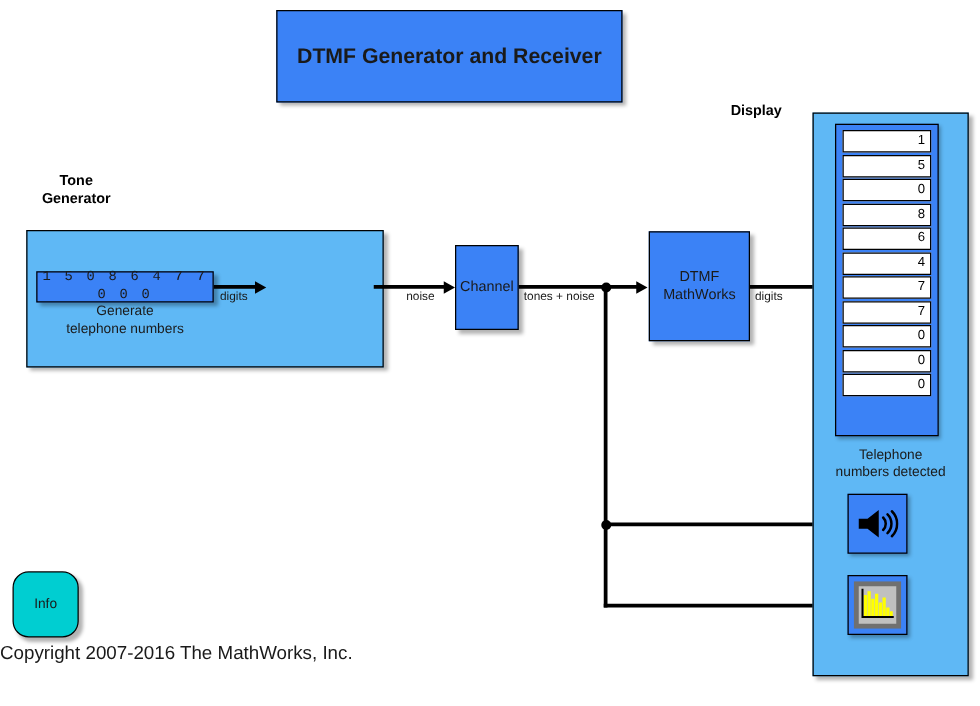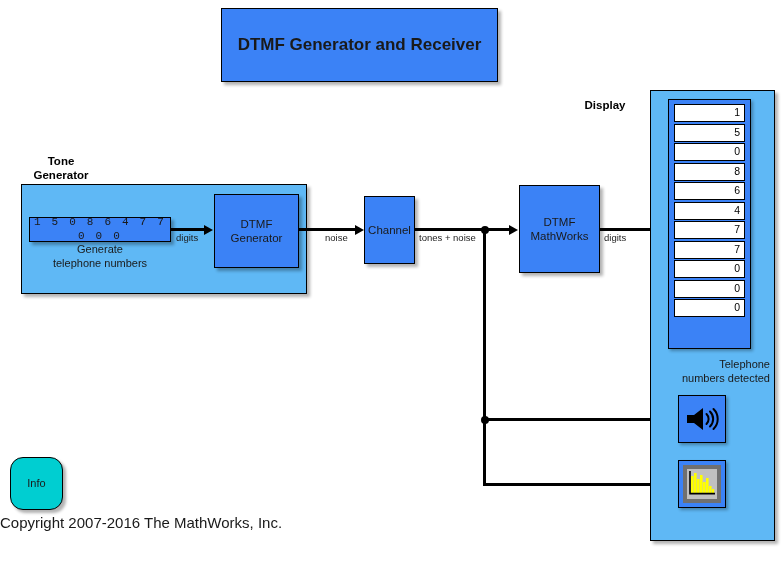--- a/index.html
+++ b/index.html
@@ -49,21 +49,20 @@
   }
 
   .panel-title {
     position: absolute;
     font-size: 11.5px;
     font-weight: bold;
     text-align: center;
     line-height: 1.25;
     color: #000000;
     white-space: pre-line;
-    margin-top: 16px;
   }
 
   .lbl {
     position: absolute;
     font-size: 9.5px;
     color: #1a1a1a;
     white-space: nowrap;
   }
 
   .caption {
@@ -144,21 +143,20 @@
     text-align: right;
     padding-right: 4px;
     font-size: 10.5px;
     line-height: 15.5px;
     margin-bottom: 1.5px;
     color: #000000;
   }
   #digit-display-caption {
     left: 655px; top: 357px;
     width: 115px;
-    text-align: right;
   }
 
   #speaker-block {
     left: 678px; top: 395px;
     width: 48px; height: 48px;
     box-shadow: 2px 2px 3px rgba(0,0,0,0.30);
   }
   #scope-block {
     left: 678px; top: 460px;
     width: 48px; height: 48px;
@@ -219,22 +217,20 @@
   <div class="panel-title" id="tone-generator-title">Tone
 Generator</div>
 
   <div class="panel" id="tone-generator-panel"></div>
 
   <div class="blk" id="digit-source-block">1 5 0 8 6 4 7 7 0 0 0</div>
 
   <div class="caption" id="digit-source-caption">Generate
 telephone numbers</div>
 
-  <div class="blk" id="dtmf-generator-block">DTMF
-Generator</div>
 
   <div class="wire-h" style="left:171px; top:228px; width:34px;"></div>
   <div class="arrow" style="left:204px; top:224.5px;"></div>
   <div class="lbl" style="left:176px; top:232px;">digits</div>
 
   <div class="wire-h" style="left:299px; top:228px; width:57px;"></div>
   <div class="arrow" style="left:355px; top:224.5px;"></div>
   <div class="lbl" style="left:325px; top:232px;">noise</div>
 
   <div class="blk" id="channel-block">Channel</div>

